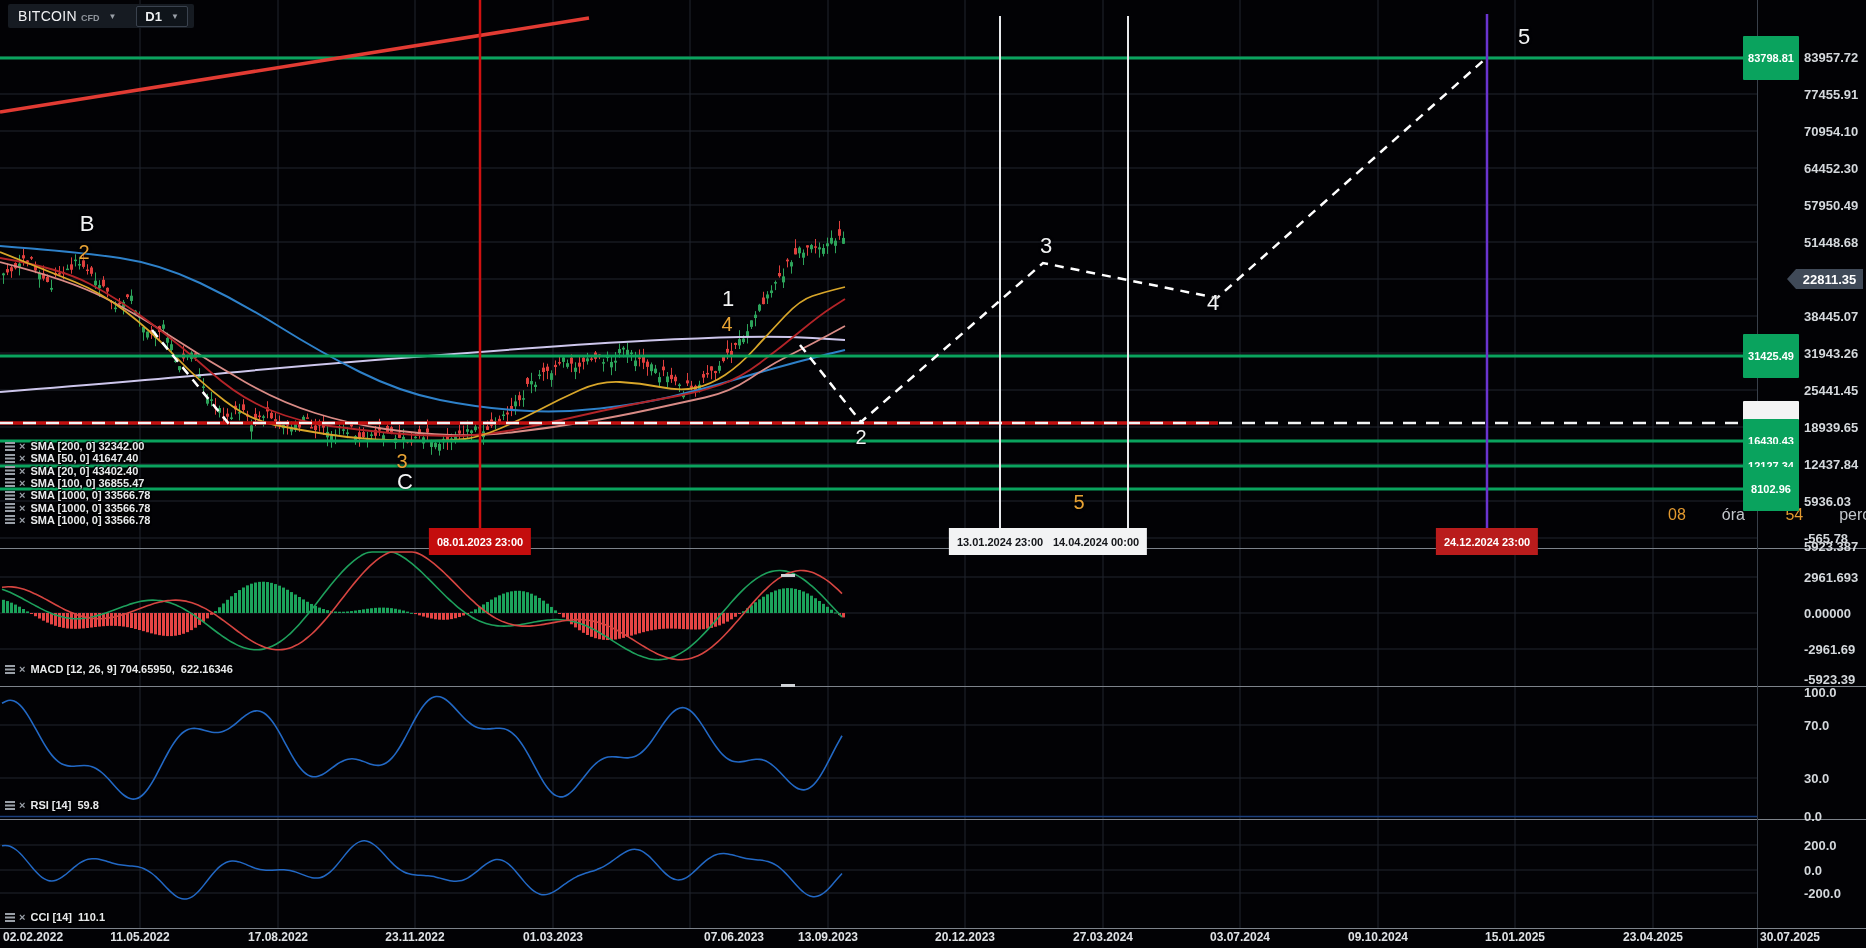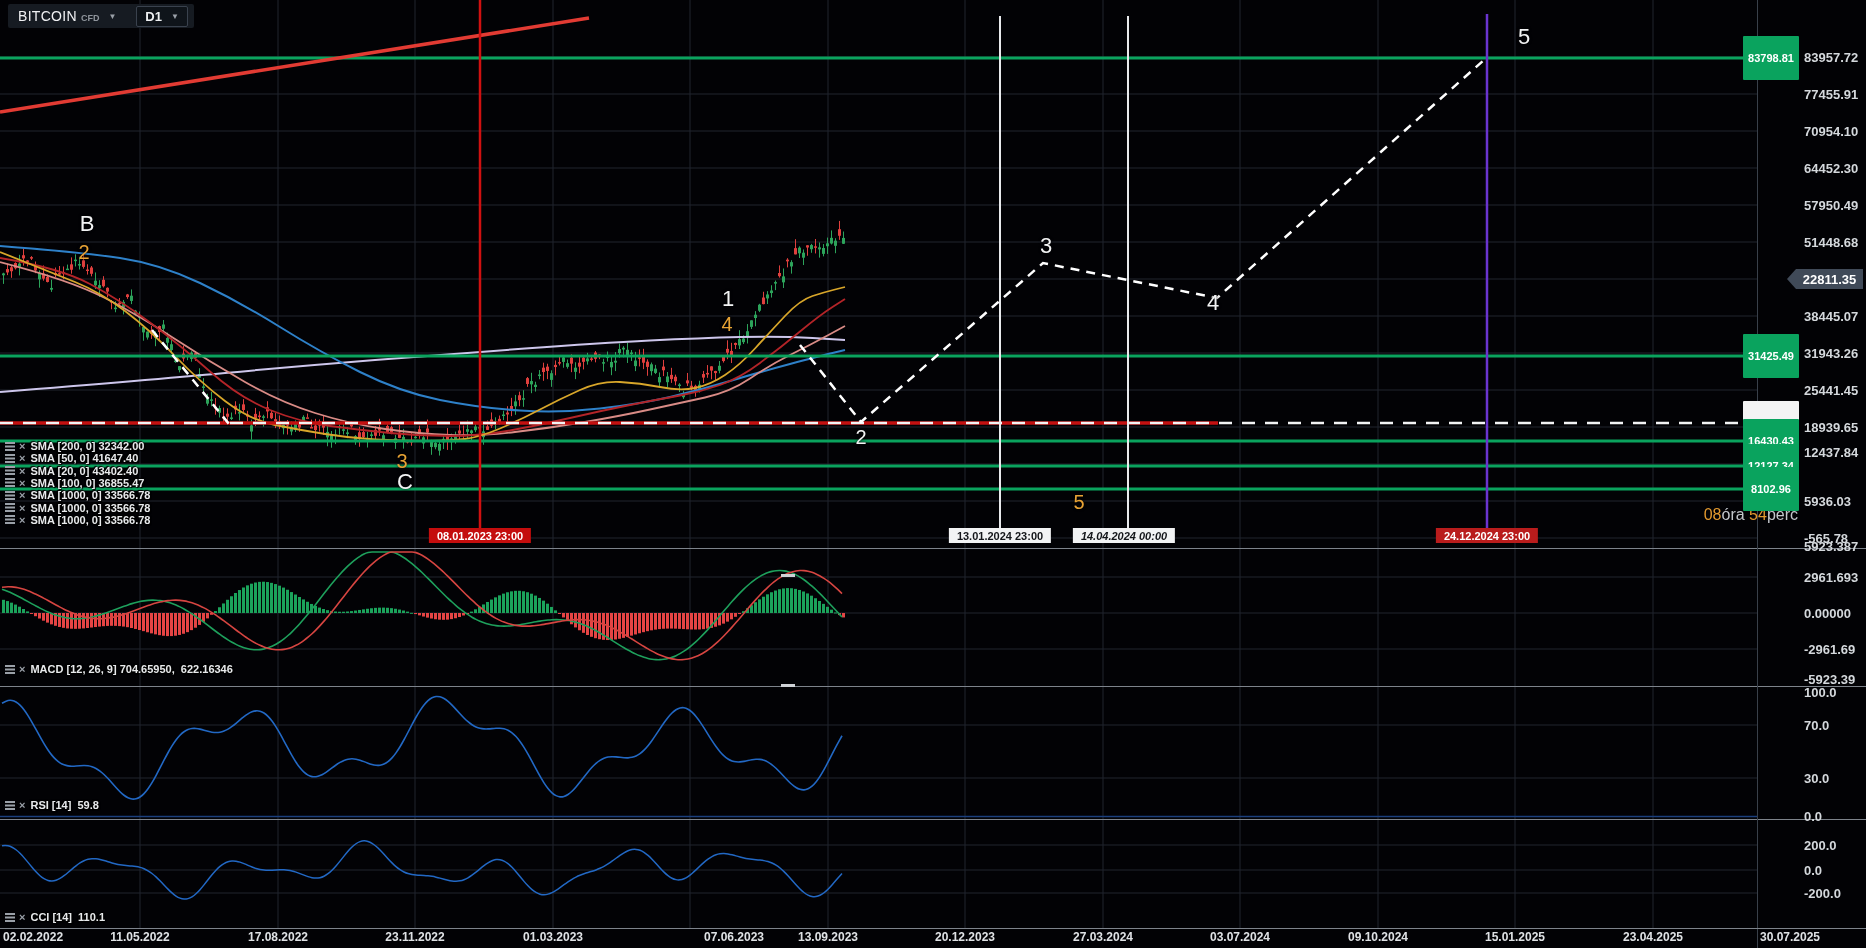--- a/index.html
+++ b/index.html
@@ -27,34 +27,34 @@
   .lvl-label{position:absolute;left:1743px;width:56px;transform:translateY(-50%);text-align:center;
       font-size:11px;font-weight:bold;padding:16px 0;z-index:12;border-radius:1px;}
   .lvl-green{background:#0aa35e;color:#fff;}
   .lvl-white{background:#f4f4f4;color:#111;}
   .price-tag{position:absolute;left:1796px;width:67px;height:20px;transform:translateY(-50%);
       background:#404a58;color:#fff;font-size:13px;font-weight:bold;display:flex;align-items:center;
       justify-content:center;z-index:13;}
   .price-tag::before{content:"";position:absolute;left:-9px;top:0;border-top:10px solid transparent;
       border-bottom:10px solid transparent;border-right:9px solid #404a58;}
   
-  .vline-label{position:absolute;top:528px;height:15px;transform:translateX(-50%);padding:0 8px;
+  .vline-label{position:absolute;top:528px;height:27px;transform:translateX(-50%);padding:0 8px;
       font-size:11px;font-weight:bold;display:flex;align-items:center;white-space:nowrap;z-index:15;cursor:pointer;}
   .vl-red{background:#c40d0d;color:#fff;}
   .vl-white{background:#f2f3f4;color:#14161a;}
   .vl-purple{background:#b91c1c;color:#fff;}
   
   .wave-label{position:absolute;transform:translate(-50%,-50%);font-weight:normal;z-index:14;
       text-shadow:0 0 3px #000;cursor:pointer;}
   
   .xtick{position:absolute;top:930px;transform:translateX(-50%);font-size:12px;font-weight:bold;color:#dfe2e5;z-index:10;white-space:nowrap;}
   
   .countdown{position:absolute;left:1668px;top:506px;width:130px;text-align:right;font-size:16px;z-index:12;white-space:pre;}
   .cd-num{color:#e2992f;font-weight:normal;}
-  .cd-unit{color:#c3c7cc;}
+  .cd-unit{color:#c3c7cc;padding-left:36px;}
 </style>
 </head>
 <body>
 
 <div id="app">
   <svg id="chart-svg" width="1866" height="948">
       <g>
         <line x1="140" y1="0" x2="140" y2="928" stroke="#20252e" stroke-width="1"></line>
         <line x1="278" y1="0" x2="278" y2="928" stroke="#20252e" stroke-width="1"></line>
         <line x1="415" y1="0" x2="415" y2="928" stroke="#20252e" stroke-width="1"></line>
@@ -786,21 +786,21 @@
       <div class="ytick" style="top: 57px;">83957.72</div>
       <div class="ytick" style="top: 94px;">77455.91</div>
       <div class="ytick" style="top: 131px;">70954.10</div>
       <div class="ytick" style="top: 168px;">64452.30</div>
       <div class="ytick" style="top: 205px;">57950.49</div>
       <div class="ytick" style="top: 242px;">51448.68</div>
       <div class="ytick" style="top: 316px;">38445.07</div>
       <div class="ytick" style="top: 353px;">31943.26</div>
       <div class="ytick" style="top: 390px;">25441.45</div>
       <div class="ytick" style="top: 427px;">18939.65</div>
-      <div class="ytick" style="top: 452px;">12437.84</div>
+      <div class="ytick" style="top: 464px;">12437.84</div>
       <div class="ytick" style="top: 501px;">5936.03</div>
       <div class="ytick" style="top: 538px;">-565.78</div>
       <div class="ytick" style="top: 546px;">5923.387</div>
       <div class="ytick" style="top: 577px;">2961.693</div>
       <div class="ytick" style="top: 613px;">0.00000</div>
       <div class="ytick" style="top: 649px;">-2961.69</div>
       <div class="ytick" style="top: 679px;">-5923.39</div>
       <div class="ytick" style="top: 692px;">100.0</div>
       <div class="ytick" style="top: 725px;">70.0</div>
       <div class="ytick" style="top: 778px;">30.0</div>
@@ -809,21 +809,21 @@
       <div class="ytick" style="top: 870px;">0.0</div>
       <div class="ytick" style="top: 893px;">-200.0</div>
       <div class="lvl-label lvl-green" style="top: 58px;">83798.81</div>
       <div class="lvl-label lvl-green" style="top: 356px;">31425.49</div>
       <div class="lvl-label lvl-white" style="top: 423px;">19551.81</div>
       <div class="lvl-label lvl-green" style="top: 441px;">16430.43</div>
       <div class="lvl-label lvl-green" style="top: 466px;">12127.34</div>
       <div class="lvl-label lvl-green" style="top: 489px;">8102.96</div>
       <div class="vline-label vl-red" style="left: 480px;">08.01.2023 23:00</div>
       <div class="vline-label vl-white" style="left: 1000px;">13.01.2024 23:00</div>
-      <div class="vline-label vl-white" style="left: 1124px; font-style: italic;">14.04.2024 00:00</div>
+      <div class="vline-label vl-white" style="left: 1096px;">14.04.2024 00:00</div>
       <div class="vline-label vl-purple" style="left: 1487px;">24.12.2024 23:00</div>
       <div class="wave-label" style="left: 87px; top: 224px; font-size: 22px; color: rgb(242, 243, 244);">B</div>
       <div class="wave-label" style="left: 84px; top: 252px; font-size: 20px; color: rgb(232, 163, 53);">2</div>
       <div class="wave-label" style="left: 728px; top: 299px; font-size: 22px; color: rgb(242, 243, 244);">1</div>
       <div class="wave-label" style="left: 727px; top: 324px; font-size: 20px; color: rgb(232, 163, 53);">4</div>
       <div class="wave-label" style="left: 1046px; top: 246px; font-size: 22px; color: rgb(242, 243, 244);">3</div>
       <div class="wave-label" style="left: 1213px; top: 303px; font-size: 22px; color: rgb(242, 243, 244);">4</div>
       <div class="wave-label" style="left: 1524px; top: 37px; font-size: 22px; color: rgb(242, 243, 244);">5</div>
       <div class="wave-label" style="left: 861px; top: 437px; font-size: 20px; color: rgb(242, 243, 244);">2</div>
       <div class="wave-label" style="left: 402px; top: 461px; font-size: 20px; color: rgb(232, 163, 53);">3</div>

